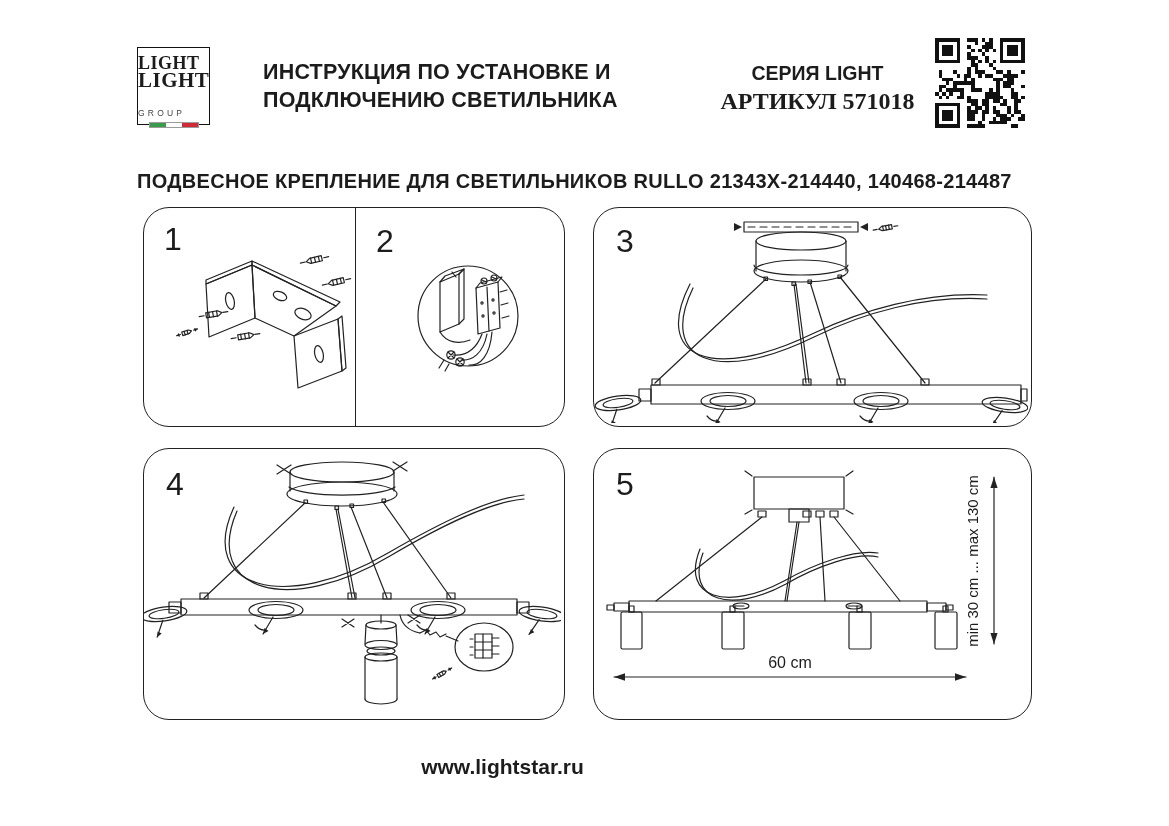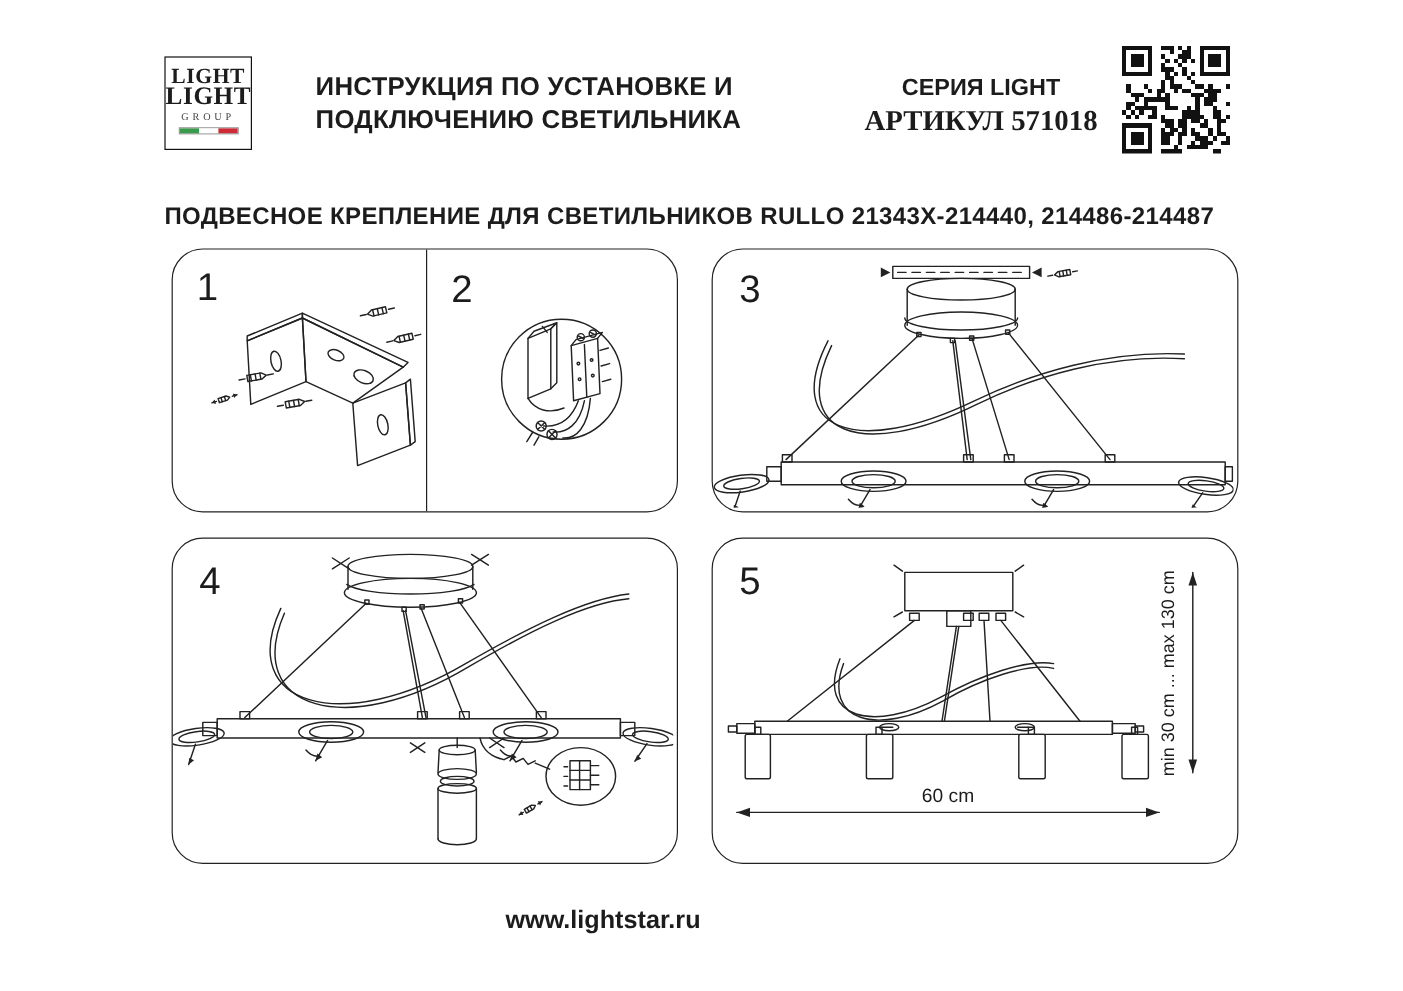--- a/index.html
+++ b/index.html
@@ -1,25 +1,25 @@
 <!DOCTYPE html>
 <html><head>
 <meta charset="utf-8">
 <style>
   html,body{margin:0;padding:0;background:#fff;}
   .page{position:relative;width:1169px;height:826px;background:#fff;overflow:hidden;
         font-family:"Liberation Sans",sans-serif;color:#1c1c1c;}
   .abs{position:absolute;}
   
   .logo{left:137px;top:47px;width:71px;height:76px;border:1.7px solid #111;
-        text-align:center;font-family:"Liberation Serif",serif;background:#fff;}
+        text-align:left;font-family:"Liberation Serif",serif;background:#fff;}
   .logo .l1{font-size:18px;font-weight:bold;letter-spacing:.5px;margin-top:7px;line-height:16px;}
   .logo .l2{font-size:21px;font-weight:bold;letter-spacing:.5px;line-height:19px;}
-  .logo .l3{font-family:Liberation Serif, serif;font-size:8.5px;letter-spacing:3.2px;
-            color:#444;margin-top:2px;line-height:10px;}
+  .logo .l3{font-family:Liberation Sans, sans-serif;font-size:8.5px;letter-spacing:3.2px;
+            color:#444;margin-top:18px;line-height:10px;}
   .flag{width:50px;height:6px;margin:4px auto 0;display:flex;border:.7px solid #9a9a9a;box-sizing:border-box;}
   .flag div{flex:1;}
   .title{left:263px;top:58px;width:420px;font-size:21.5px;font-weight:bold;line-height:28px;
          letter-spacing:.2px;}
   .series{left:695px;top:60px;width:245px;text-align:center;}
   .series .s1{font-size:19.5px;font-weight:bold;line-height:26px;}
   .series .s2{font-size:24px;font-weight:bold;line-height:30px;font-family:Liberation Serif, serif;}
   .qr{left:935px;top:38px;width:90px;height:90px;}
   .subtitle{left:137px;top:170px;width:900px;font-size:20px;font-weight:bold;letter-spacing:.3px;}
   
@@ -61,21 +61,21 @@
   </div>
 
   <div class="abs qr">
     <svg width="90" height="90" viewBox="0 0 25 25" shape-rendering="crispEdges">
         <g>
           <path d="M9 0h1v1h-1zM10 0h1v1h-1zM11 0h1v1h-1zM13 0h1v1h-1zM15 0h1v1h-1zM11 1h1v1h-1zM14 1h1v1h-1zM15 1h1v1h-1zM9 2h1v1h-1zM13 2h1v1h-1zM14 2h1v1h-1zM15 2h1v1h-1zM10 3h1v1h-1zM12 3h1v1h-1zM14 3h1v1h-1zM16 3h1v1h-1zM9 4h1v1h-1zM13 4h1v1h-1zM9 5h1v1h-1zM10 5h1v1h-1zM11 5h1v1h-1zM14 5h1v1h-1zM10 6h1v1h-1zM12 6h1v1h-1zM14 6h1v1h-1zM16 6h1v1h-1zM10 7h1v1h-1zM11 7h1v1h-1zM15 7h1v1h-1zM9 8h1v1h-1zM11 8h1v1h-1zM16 8h1v1h-1zM1 9h1v1h-1zM5 9h1v1h-1zM9 9h1v1h-1zM11 9h1v1h-1zM12 9h1v1h-1zM13 9h1v1h-1zM17 9h1v1h-1zM18 9h1v1h-1zM20 9h1v1h-1zM24 9h1v1h-1zM1 10h1v1h-1zM6 10h1v1h-1zM8 10h1v1h-1zM9 10h1v1h-1zM12 10h1v1h-1zM14 10h1v1h-1zM15 10h1v1h-1zM19 10h1v1h-1zM20 10h1v1h-1zM21 10h1v1h-1zM22 10h1v1h-1zM2 11h1v1h-1zM3 11h1v1h-1zM4 11h1v1h-1zM8 11h1v1h-1zM10 11h1v1h-1zM16 11h1v1h-1zM17 11h1v1h-1zM18 11h1v1h-1zM20 11h1v1h-1zM21 11h1v1h-1zM3 12h1v1h-1zM5 12h1v1h-1zM6 12h1v1h-1zM7 12h1v1h-1zM8 12h1v1h-1zM9 12h1v1h-1zM10 12h1v1h-1zM17 12h1v1h-1zM19 12h1v1h-1zM20 12h1v1h-1zM21 12h1v1h-1zM1 13h1v1h-1zM2 13h1v1h-1zM5 13h1v1h-1zM10 13h1v1h-1zM17 13h1v1h-1zM19 13h1v1h-1zM20 13h1v1h-1zM24 13h1v1h-1zM1 14h1v1h-1zM3 14h1v1h-1zM4 14h1v1h-1zM5 14h1v1h-1zM6 14h1v1h-1zM7 14h1v1h-1zM10 14h1v1h-1zM11 14h1v1h-1zM12 14h1v1h-1zM15 14h1v1h-1zM17 14h1v1h-1zM21 14h1v1h-1zM0 15h1v1h-1zM2 15h1v1h-1zM4 15h1v1h-1zM7 15h1v1h-1zM14 15h1v1h-1zM15 15h1v1h-1zM16 15h1v1h-1zM17 15h1v1h-1zM21 15h1v1h-1zM22 15h1v1h-1zM1 16h1v1h-1zM3 16h1v1h-1zM6 16h1v1h-1zM7 16h1v1h-1zM9 16h1v1h-1zM14 16h1v1h-1zM15 16h1v1h-1zM16 16h1v1h-1zM17 16h1v1h-1zM18 16h1v1h-1zM21 16h1v1h-1zM22 16h1v1h-1zM24 16h1v1h-1zM9 17h1v1h-1zM10 17h1v1h-1zM11 17h1v1h-1zM13 17h1v1h-1zM14 17h1v1h-1zM16 17h1v1h-1zM17 17h1v1h-1zM19 17h1v1h-1zM22 17h1v1h-1zM23 17h1v1h-1zM10 18h1v1h-1zM11 18h1v1h-1zM13 18h1v1h-1zM14 18h1v1h-1zM18 18h1v1h-1zM19 18h1v1h-1zM22 18h1v1h-1zM9 19h1v1h-1zM11 19h1v1h-1zM12 19h1v1h-1zM14 19h1v1h-1zM16 19h1v1h-1zM20 19h1v1h-1zM22 19h1v1h-1zM9 20h1v1h-1zM10 20h1v1h-1zM11 20h1v1h-1zM13 20h1v1h-1zM14 20h1v1h-1zM16 20h1v1h-1zM17 20h1v1h-1zM20 20h1v1h-1zM22 20h1v1h-1zM23 20h1v1h-1zM9 21h1v1h-1zM10 21h1v1h-1zM13 21h1v1h-1zM17 21h1v1h-1zM18 21h1v1h-1zM19 21h1v1h-1zM21 21h1v1h-1zM24 21h1v1h-1zM9 22h1v1h-1zM10 22h1v1h-1zM13 22h1v1h-1zM16 22h1v1h-1zM18 22h1v1h-1zM19 22h1v1h-1zM20 22h1v1h-1zM23 22h1v1h-1zM24 22h1v1h-1zM12 23h1v1h-1zM15 23h1v1h-1zM16 23h1v1h-1zM17 23h1v1h-1zM18 23h1v1h-1zM19 23h1v1h-1zM9 24h1v1h-1zM10 24h1v1h-1zM11 24h1v1h-1zM12 24h1v1h-1zM13 24h1v1h-1zM21 24h1v1h-1zM22 24h1v1h-1zM0 0h7v7h-7z M1 1h5v5h-5z M2 2h3v3h-3zM18 0h7v7h-7z M19 1h5v5h-5z M20 2h3v3h-3zM0 18h7v7h-7z M1 19h5v5h-5z M2 20h3v3h-3z" fill="#111" fill-rule="evenodd"></path>
         </g>
       </svg>
   </div>
 
-  <div class="abs subtitle">ПОДВЕСНОЕ КРЕПЛЕНИЕ ДЛЯ СВЕТИЛЬНИКОВ RULLO 21343X-214440, 214486-214487</div>
+  <div class="abs subtitle">ПОДВЕСНОЕ КРЕПЛЕНИЕ ДЛЯ СВЕТИЛЬНИКОВ RULLO 21343X-214440, 140468-214487</div>
 
   <div class="panel" style="left:143px;top:207px;width:420px;height:218px;">
     <div class="divider"></div>
     <div class="num" style="left:20px;top:14px;">1</div>
     <div class="num" style="left:232px;top:16px;">2</div>
 
     <svg class="diag" width="212" height="218" viewBox="0 0 212 218">
       <g>
         <path d="M62,76 L108,57 L111,110 L65,129 Z"></path>
         <path d="M62,72 L108,53 L108,57 L62,76 Z"></path>

